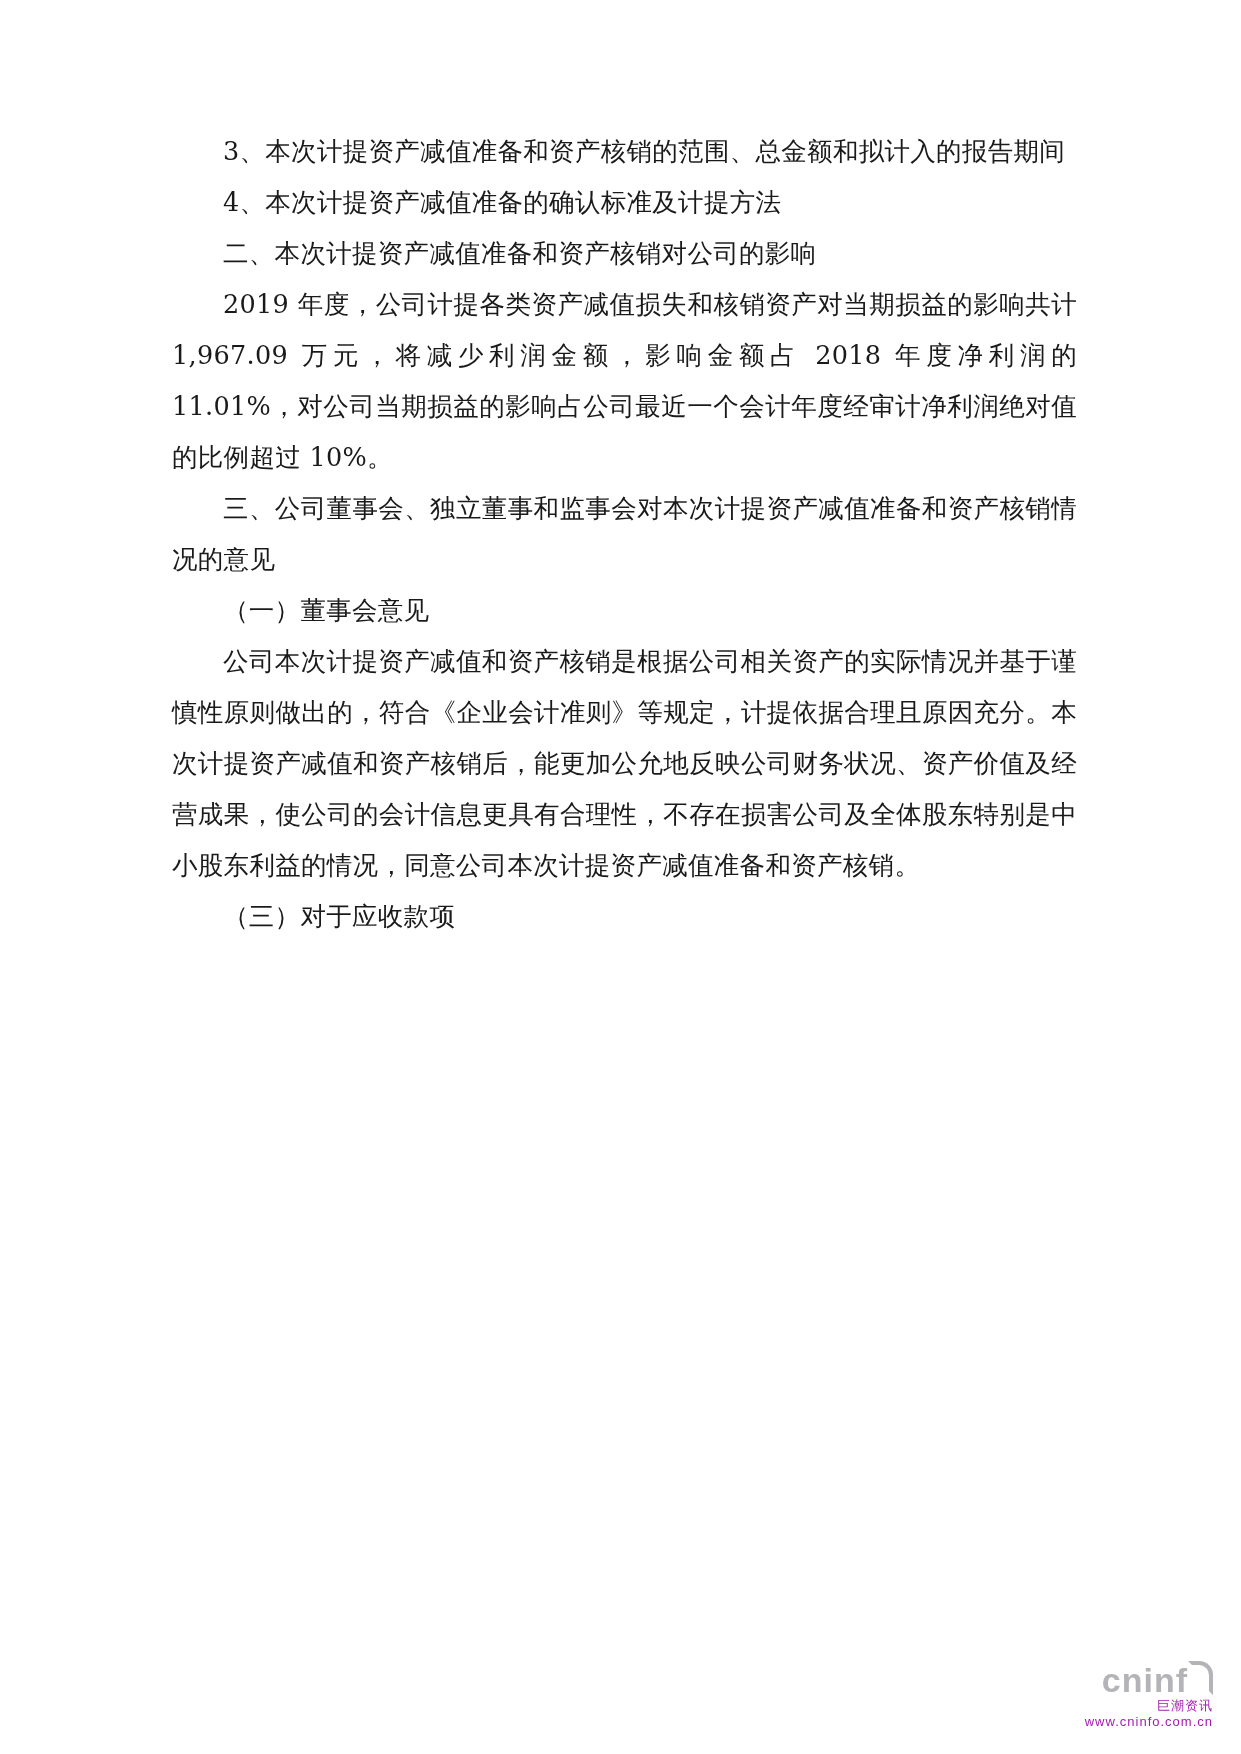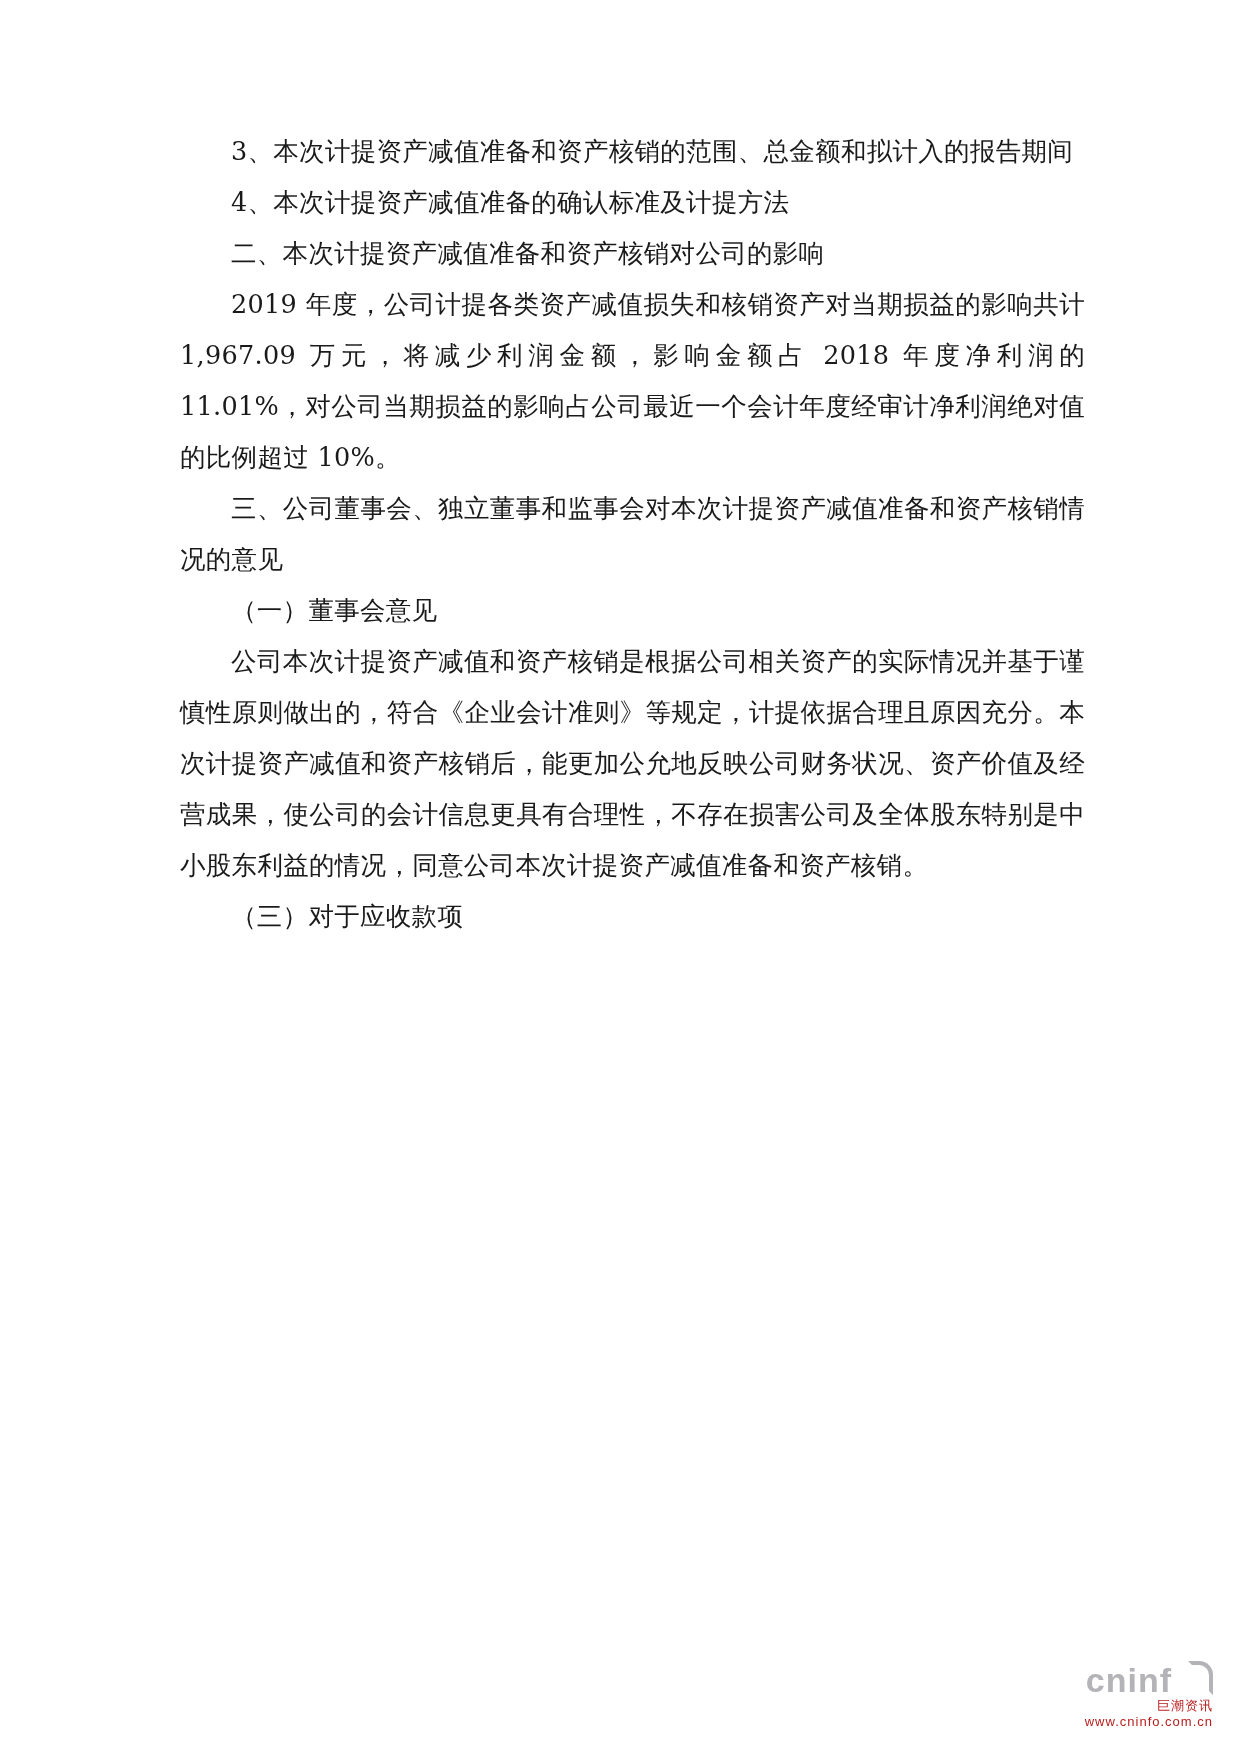--- a/index.html
+++ b/index.html
@@ -12,21 +12,21 @@
     width: 1241px;
     height: 1754px;
     background: #ffffff;
     margin: 0 auto;
     overflow: hidden;
     font-family: "DejaVu Serif", "Liberation Serif", serif;
     color: #1a1a1a;
   }
   .content {
     position: absolute;
-    left: 180px;
+    left: 172px;
     top: 126px;
     width: 905px;
   }
   p.para {
     margin: 0 0 0 0;
     font-size: 25.5px;
     line-height: 51px;
     text-align: justify;
     text-justify: inter-ideograph;
     letter-spacing: 0.3px;
@@ -48,27 +48,27 @@
     font-size: 34px;
     font-weight: bold;
     letter-spacing: 1px;
     line-height: 36px;
     color: #b3b3b8;
   }
   .wm-sub {
     font-size: 13px;
     letter-spacing: 1px;
     line-height: 16px;
-    color: #b91c1c;
+    color: #a21caf;
   }
   .wm-row {
     display: flex;
     align-items: flex-end;
     justify-content: flex-end;
-    gap: 16px;
+    gap: 0;
   }
   .wm-arc {
     display: inline-block;
     width: 17px;
     height: 26px;
     border: 4px solid #b3b3b8;
     border-left-color: transparent;
     border-bottom-color: transparent;
     border-radius: 0 14px 0 0;
     transform: translateY(-3px);

